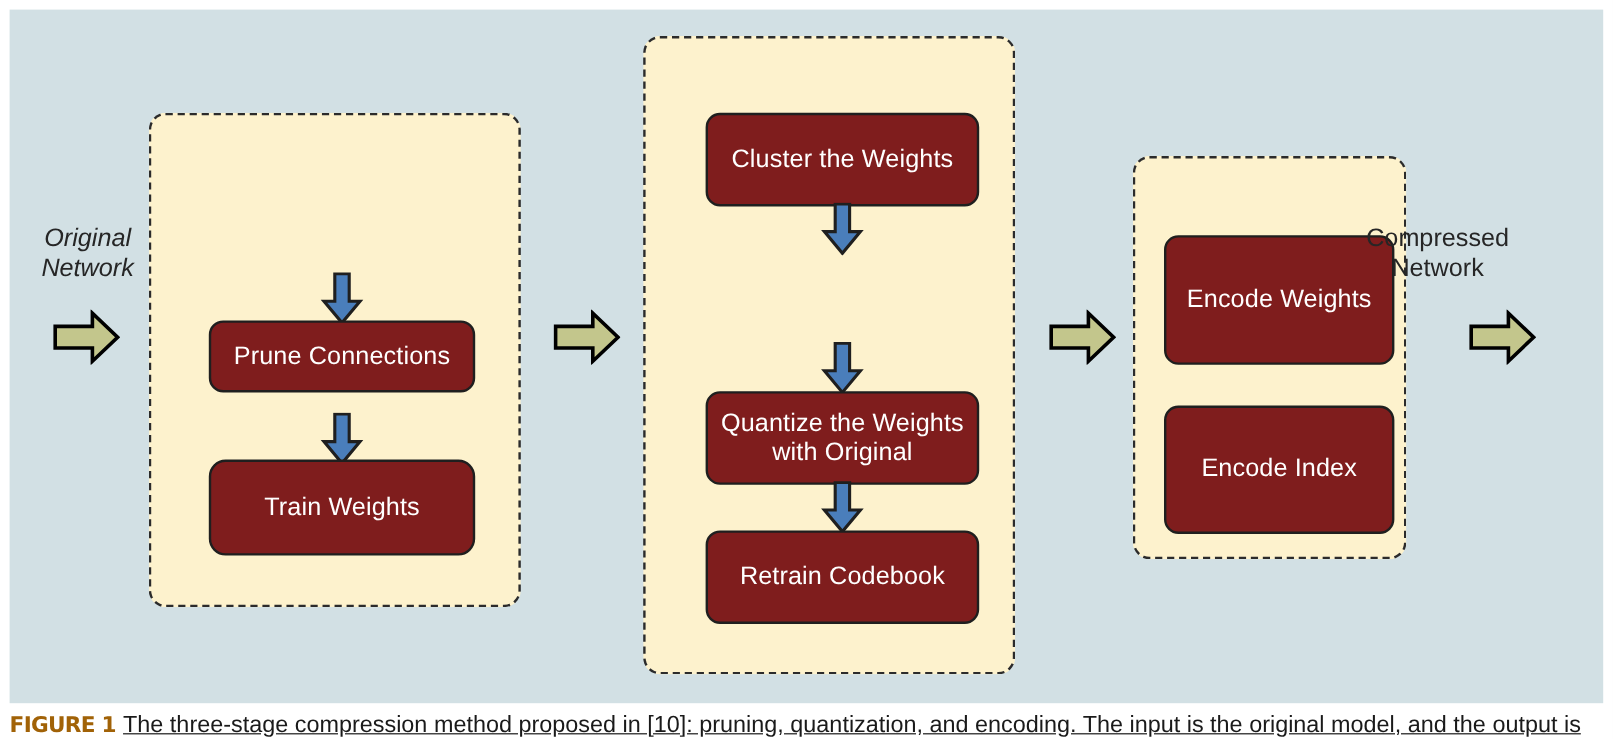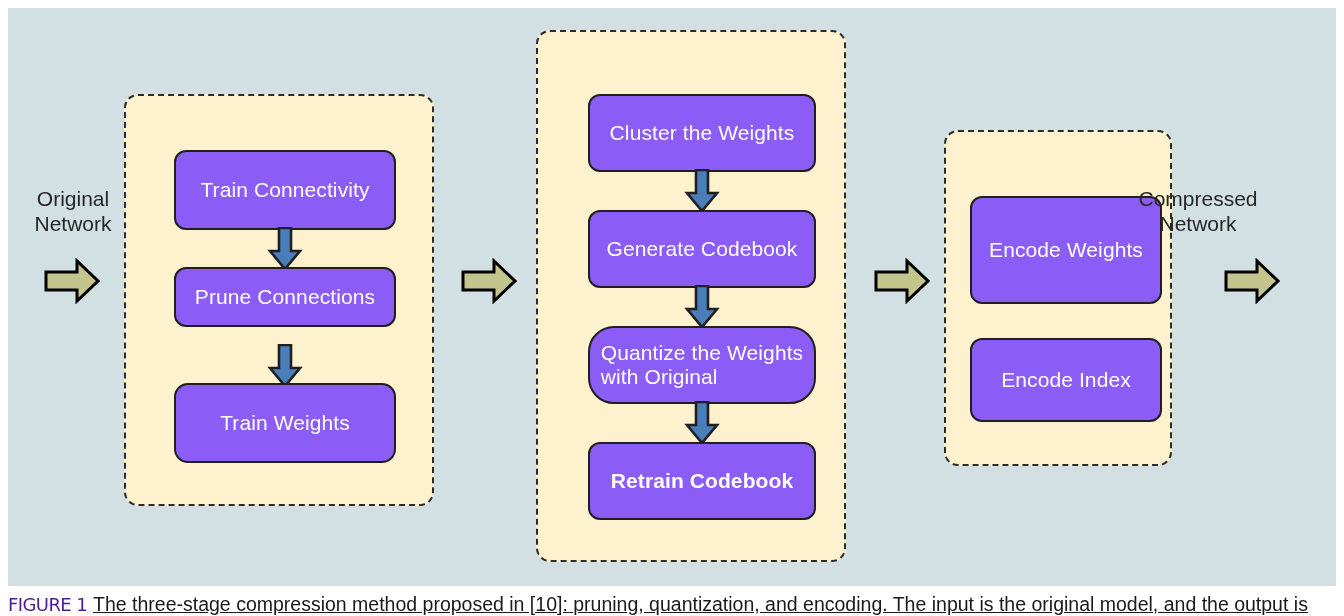--- a/index.html
+++ b/index.html
@@ -33,48 +33,48 @@
     border-radius: 14px;
     box-sizing: border-box;
   }
   #stage-panel-pruning  { left: 116px; top: 86px;  width: 310px; height: 412px; }
   #stage-panel-quantization { left: 528px; top: 22px;  width: 310px; height: 532px; }
   #stage-panel-encoding  { left: 936px; top: 122px; width: 228px; height: 336px; }
 
   
   .process-box {
     position: absolute;
-    background: #8b5cf6;
+    background: #7f1d1d;
     border: 2.5px solid #1f1f1f;
     border-radius: 12px;
     box-sizing: border-box;
     display: flex;
     align-items: center;
     justify-content: center;
-    text-align: left;
+    text-align: center;
     color: #ffffff;
     font-size: 21px;
     line-height: 1.15;
     letter-spacing: 0.1px;
   }
 
   
   #box-train-connectivity { left: 166px; top: 142px; width: 222px; height: 80px; }
   #box-prune-connections  { left: 166px; top: 259px; width: 222px; height: 60px; }
   #box-train-weights      { left: 166px; top: 375px; width: 222px; height: 80px; border-radius: 14px; }
 
   
   #box-cluster-weights    { left: 580px; top: 86px;  width: 228px; height: 78px; }
   #box-generate-codebook  { left: 580px; top: 202px; width: 228px; height: 78px; }
-  #box-quantize-weights   { left: 580px; top: 318px; width: 228px; height: 78px; border-radius: 26px; }
-  #box-retrain-codebook   { left: 580px; top: 434px; width: 228px; height: 78px; font-weight: bold; }
+  #box-quantize-weights   { left: 580px; top: 318px; width: 228px; height: 78px; }
+  #box-retrain-codebook   { left: 580px; top: 434px; width: 228px; height: 78px; }
 
   
   #box-encode-weights { left: 962px; top: 188px; width: 192px; height: 108px; }
-  #box-encode-index   { left: 962px; top: 330px; width: 192px; height: 84px; }
+  #box-encode-index   { left: 962px; top: 330px; width: 192px; height: 107px; }
 
   
   .v-arrow {
     position: absolute;
     width: 36px;
     height: 44px;
   }
   .v-arrow svg { display: block; width: 100%; height: 100%; }
 
   #v-arrow-1 { left: 259px; top: 219px; }
@@ -97,38 +97,38 @@
   #h-arrow-output   { left: 1216px; top: 250px; }
 
   
   .side-label {
     position: absolute;
     text-align: center;
     color: #262626;
     font-size: 21px;
     line-height: 1.2;
   }
-  #label-original-network   { left: 6px;   top: 178px; width: 118px; }
+  #label-original-network   { left: 6px;   top: 178px; width: 118px; font-style: italic; }
   #label-compressed-network { left: 1110px; top: 178px; width: 160px; }
 
   
   #figure-caption {
     position: absolute;
     left: 8px;
     top: 592px;
     width: 1332px;
     font-size: 19.5px;
     line-height: 1.25;
     color: #1a1a1a;
     white-space: nowrap;
     overflow: hidden;
   }
   #caption-figure-label {
-    color: #4c1d95;
-    font-weight: normal;
+    color: #a16207;
+    font-weight: bold;
     letter-spacing: -0.6px;
     font-family: "DejaVu Sans", sans-serif;
     font-size: 18px;
   }
   #caption-text { margin-left: 6px; text-decoration: underline; }
 </style>
 </head>
 <body>
 
 <div id="figure-area">
@@ -139,23 +139,20 @@
   </div>
 
   <div class="h-arrow" id="h-arrow-input">
     <svg viewBox="0 0 56 46" xmlns="http://www.w3.org/2000/svg">
       <polygon points="2,14 33,14 33,3 54,23 33,43 33,32 2,32" fill="#c3c68c" stroke="#000000" stroke-width="3" stroke-linejoin="miter"></polygon>
     </svg>
   </div>
 
   <div class="stage-panel" id="stage-panel-pruning"></div>
 
-  <div class="process-box" id="box-train-connectivity">
-    <span>Train Connectivity</span>
-  </div>
 
   <div class="v-arrow" id="v-arrow-1">
     <svg viewBox="0 0 36 44" xmlns="http://www.w3.org/2000/svg">
       <polygon points="12,1 24,1 24,24 33,24 18,42 3,24 12,24" fill="#4a7ebb" stroke="#1f1f1f" stroke-width="2.6" stroke-linejoin="miter"></polygon>
     </svg>
   </div>
 
   <div class="process-box" id="box-prune-connections">
     <span>Prune Connections</span>
   </div>
@@ -181,23 +178,20 @@
   <div class="process-box" id="box-cluster-weights">
     <span>Cluster the Weights</span>
   </div>
 
   <div class="v-arrow" id="v-arrow-3">
     <svg viewBox="0 0 36 44" xmlns="http://www.w3.org/2000/svg">
       <polygon points="12,1 24,1 24,24 33,24 18,42 3,24 12,24" fill="#4a7ebb" stroke="#1f1f1f" stroke-width="2.6" stroke-linejoin="miter"></polygon>
     </svg>
   </div>
 
-  <div class="process-box" id="box-generate-codebook">
-    <span>Generate Codebook</span>
-  </div>
 
   <div class="v-arrow" id="v-arrow-4">
     <svg viewBox="0 0 36 44" xmlns="http://www.w3.org/2000/svg">
       <polygon points="12,1 24,1 24,24 33,24 18,42 3,24 12,24" fill="#4a7ebb" stroke="#1f1f1f" stroke-width="2.6" stroke-linejoin="miter"></polygon>
     </svg>
   </div>
 
   <div class="process-box" id="box-quantize-weights">
     <span>
       <span>Quantize the Weights</span><br>

